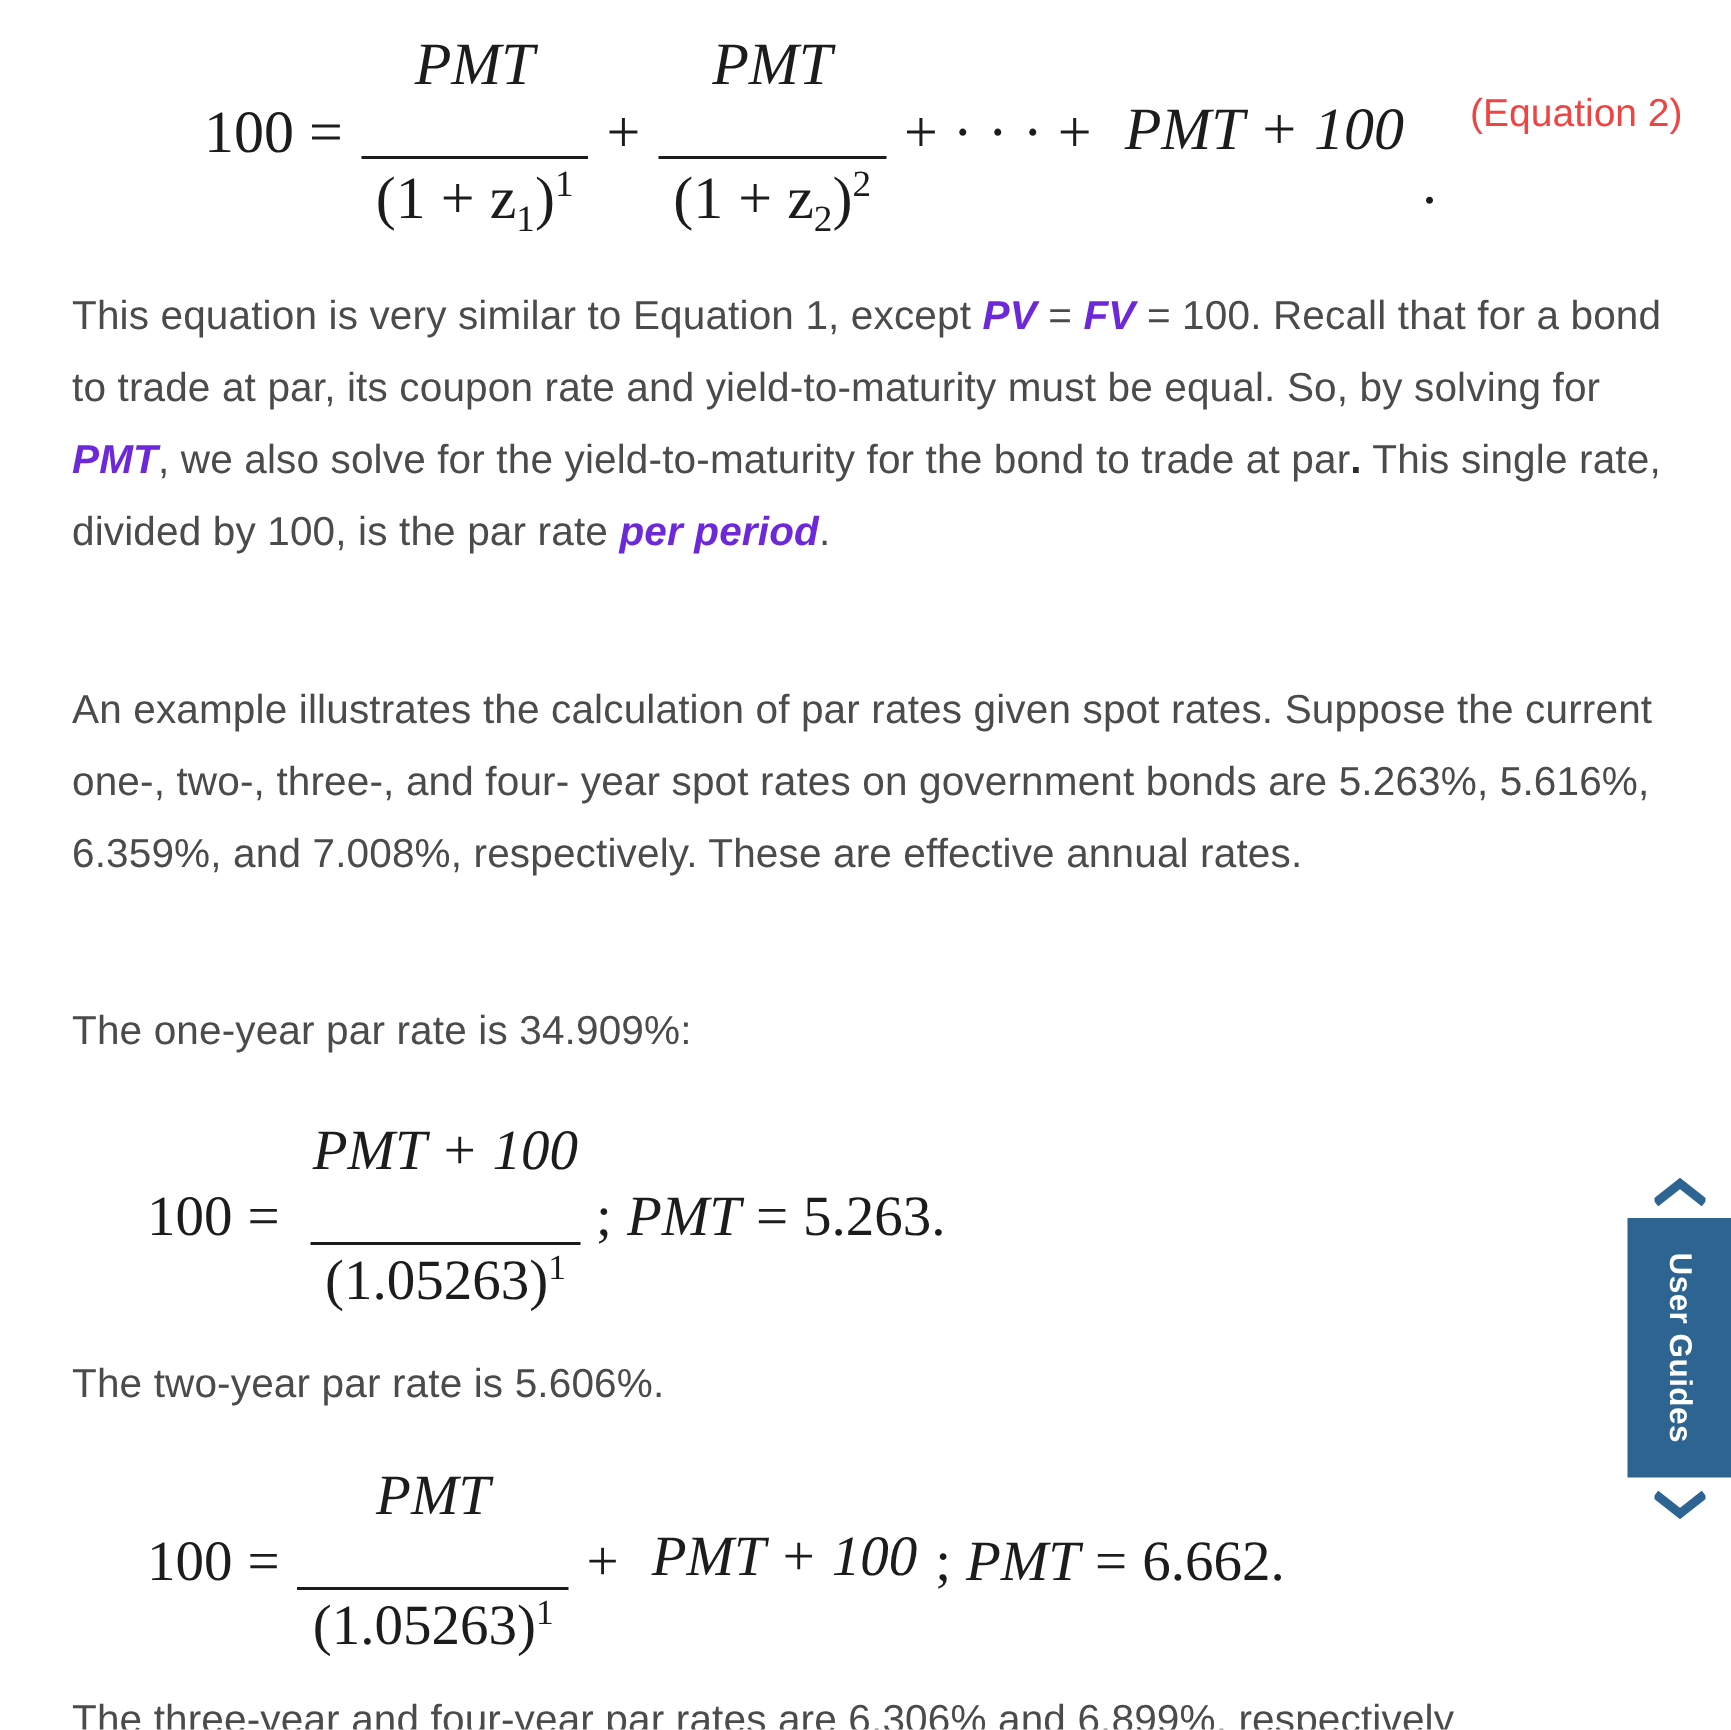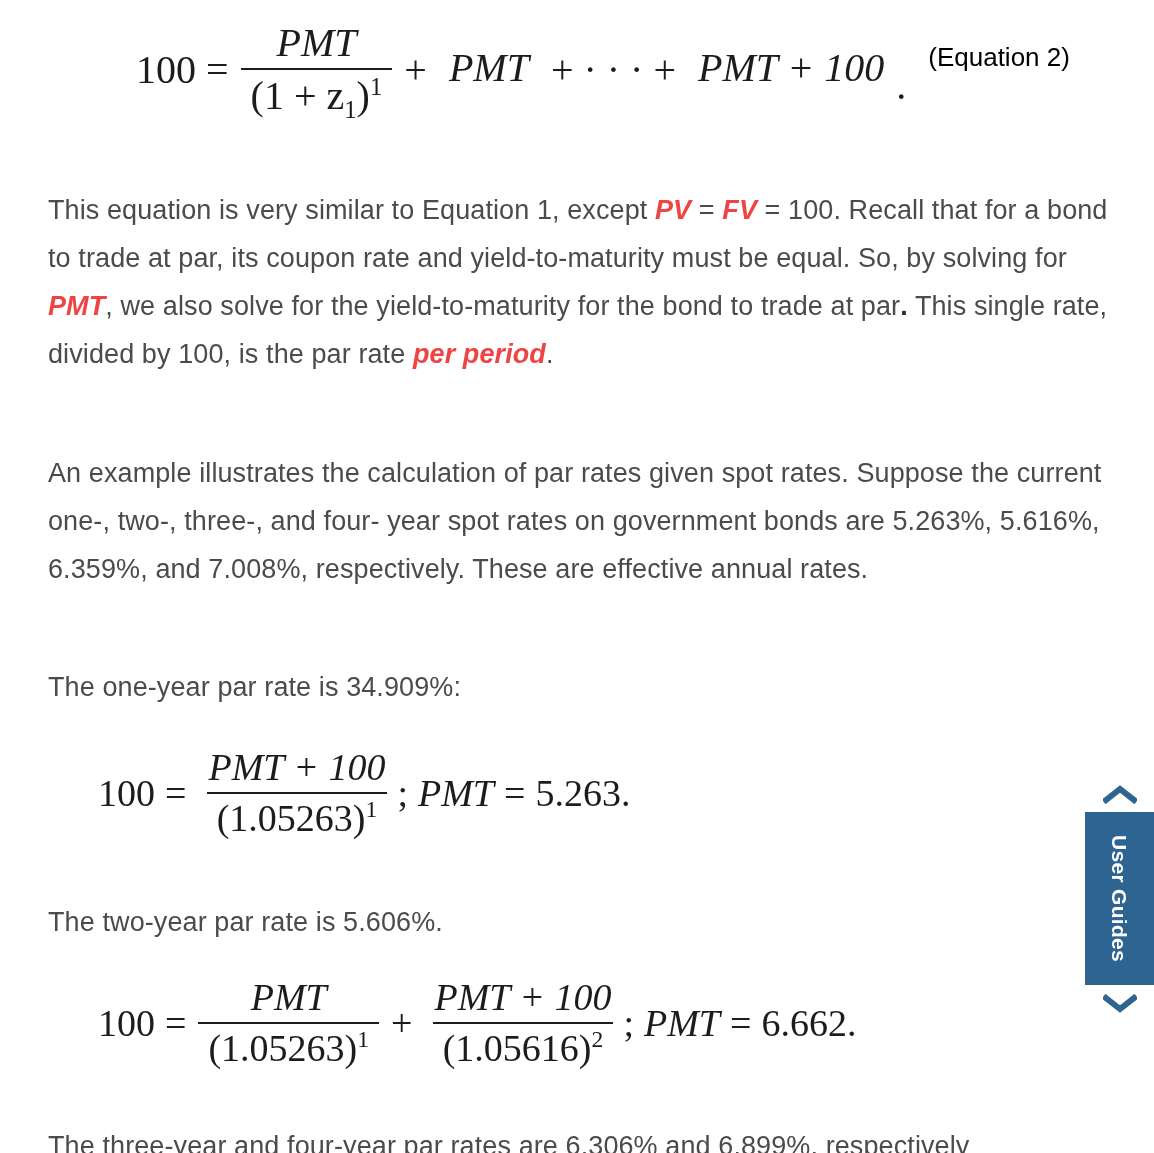--- a/index.html
+++ b/index.html
@@ -41,21 +41,21 @@
     font-weight: 300;
     letter-spacing: 0.1px;
   }
   p.para b {
     font-weight: bold;
     color: #2d2d2d;
   }
   p.para .bi {
     font-weight: bold;
     font-style: italic;
-    color: #ef4444;
+    color: #6d28d9;
   }
 
   
   .math {
     font-family: "Liberation Serif", serif;
     color: #1c1c1c;
     display: flex;
     align-items: center;
     white-space: nowrap;
     justify-content: flex-end;
@@ -80,20 +80,21 @@
     margin: 0 2px;
   }
   .frac .num {
     padding: 0 10px 4px 10px;
     line-height: 1.05;
   }
   .frac .den {
     padding: 5px 10px 0 10px;
     line-height: 1.05;
     border-top: 2px solid #1c1c1c;
+    margin-top: 36px;
   }
   sup.exp {
     font-size: 0.62em;
     vertical-align: super;
     font-style: normal;
     line-height: 0;
   }
   sup.expi {
     font-size: 0.62em;
     vertical-align: super;
@@ -117,21 +118,21 @@
   #eq2-row {
     position: absolute;
     left: 88px;
     top: 22px;
     font-size: 40px;
   }
   #eq2-row .eqlabel {
     font-family: "Liberation Sans", sans-serif;
     font-style: normal;
     font-size: 26px;
-    color: #000000;
+    color: #ef4444;
     margin-left: 22px;
     align-self: center;
     position: relative;
     top: -12px;
   }
   #eq2-row .trailing-dot {
     font-style: normal;
     align-self: flex-end;
     position: relative;
     top: -8px;
@@ -215,20 +216,21 @@
 
       <span class="frac">
         <span class="num mi">PMT</span>
         <span class="den"><span class="mn">(1 + z</span><sub class="sb">1</sub><span class="mn">)</span><sup class="exp">1</sup></span>
       </span>
 
       <span class="op">+</span>
 
       <span class="frac">
         <span class="num mi">PMT</span>
+        <span class="den"><span class="mn">(1 + z</span><sub class="sb">2</sub><span class="mn">)</span><sup class="exp">2</sup></span>
       </span>
 
       <span class="op">+ · · · +</span>
 
       <span class="frac">
         <span class="num mi">PMT + 100</span>
       </span>
 
       <span class="trailing-dot">.</span>
       <span class="eqlabel">(Equation 2)</span>
@@ -261,21 +263,20 @@
 
       <span class="frac">
         <span class="num mi">PMT</span>
         <span class="den"><span class="mn">(1.05263)</span><sup class="exp">1</sup></span>
       </span>
 
       <span class="op">+</span>
 
       <span class="frac">
         <span class="num mi">PMT + 100</span>
-        <span class="den"><span class="mn">(1.05616)</span><sup class="exp">2</sup></span>
       </span>
 
       <span class="mn">;</span>
       <span class="mi" style="padding-left:10px">PMT</span>
       <span class="op">=</span>
       <span class="mn">6.662.</span>
     </div>
 
     <p class="para" id="lead3">The three-year and four-year par rates are 6.306% and 6.899%, respectively</p>
 

